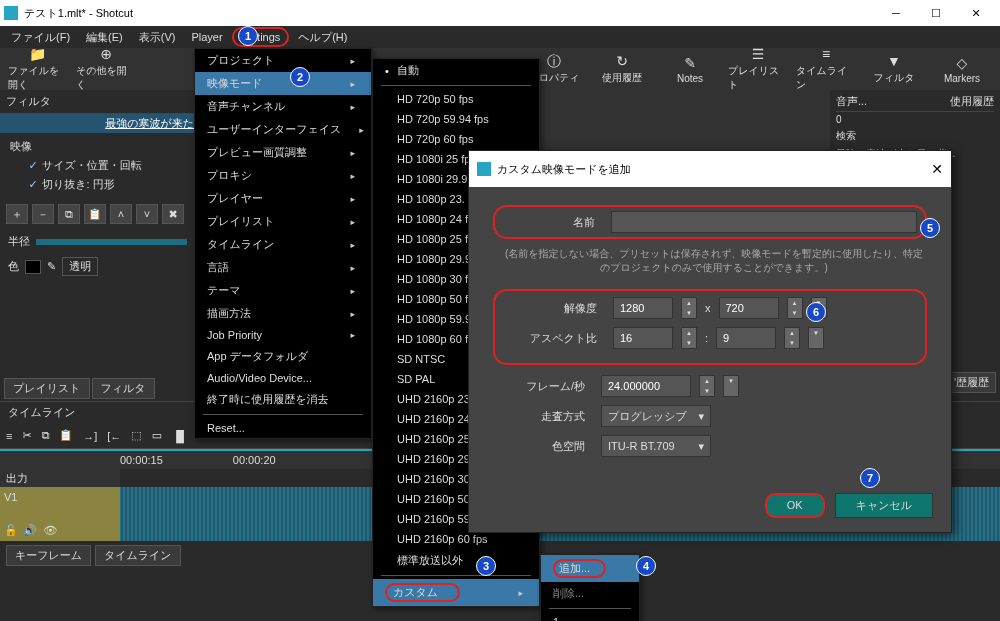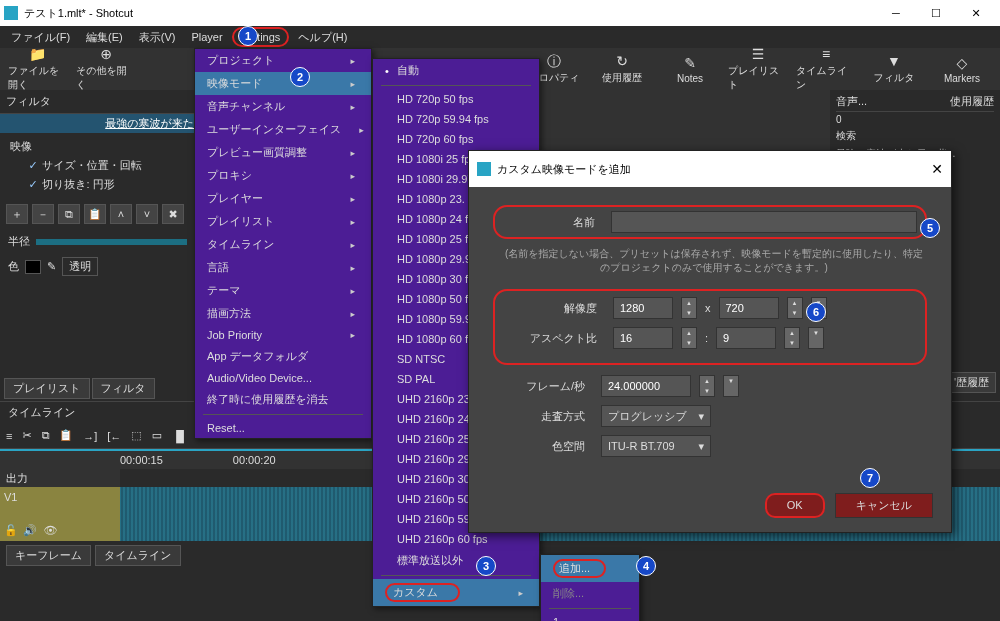--- a/index.html
+++ b/index.html
@@ -40,21 +40,21 @@
 .timeline-area{position:absolute;bottom:0;left:0;right:0;height:220px;background:#2a2a2a;}
 .tl-hdr{padding:3px 8px;background:#2a2a2a;border-top:1px solid #444;}
 .tl-tools{height:26px;display:flex;align-items:center;padding:0 6px;gap:10px;border-bottom:1px solid #444;}
 .tl-ruler{height:20px;background:#323232;display:flex;align-items:center;padding-left:120px;gap:70px;font-size:10px;color:#999;border-top:2px solid #2aa4c4;}
 .tl-track{display:flex;height:54px;}
 .tl-trhdr{width:120px;background:#8a8440;display:flex;flex-direction:column;padding:4px;gap:2px;}
 .tl-trbody{flex:1;background:#1a4050;position:relative;}
 .wave{position:absolute;inset:0;background:repeating-linear-gradient(90deg,#2a7a90 0,#1c5064 2px,#2a7a90 4px);}
 .tl-tabs{display:flex;gap:4px;padding:4px 6px;background:#2a2a2a;}
 
-.menu{position:absolute;background:#4c1d95;border:1px solid #222;box-shadow:2px 2px 6px rgba(0,0,0,.5);z-index:10;}
+.menu{position:absolute;background:#000000;border:1px solid #222;box-shadow:2px 2px 6px rgba(0,0,0,.5);z-index:10;}
 .menu .mrow{padding:4px 16px 4px 12px;white-space:nowrap;display:flex;align-items:center;min-height:20px;}
 .menu .mrow.arrow::after{content:"▸";margin-left:auto;padding-left:18px;color:#ccc;font-size:9px;}
 .menu .mrow.sel{background:#3a78a8;}
 .menu .msep{height:1px;background:#555;margin:3px 8px;}
 .menu .mrow.radio::before{content:"•";width:12px;display:inline-block;color:#fff;}
 .menu .mrow.nr::before{content:"";width:12px;display:inline-block;}
 
 .dlg{position:absolute;left:468px;top:150px;width:484px;background:#444;border:1px solid #222;z-index:30;box-shadow:3px 3px 10px rgba(0,0,0,.6);}
 .dlg-titlebar{background:#fff;color:#000;height:36px;display:flex;align-items:center;padding:0 8px;}
 .dlg-titlebar .dicon{width:14px;height:14px;background:#28a4c4;margin-right:6px;}
@@ -62,21 +62,21 @@
 .dlg-titlebar .dclose{font-size:14px;color:#000;}
 .dlg-body{padding:18px 24px;}
 .dlg-row{display:flex;align-items:center;margin-bottom:8px;gap:8px;}
 .dlg-lbl{width:100px;text-align:right;padding-right:8px;}
 .dlg-field{background:#555;border:1px solid #333;height:22px;flex:1;padding:0 6px;color:#fff;}
 .dlg-num{background:#555;border:1px solid #333;height:22px;width:60px;padding:0 6px;color:#fff;text-align:left;}
 .dlg-spin{width:16px;height:22px;background:#666;border:1px solid #333;display:flex;flex-direction:column;}
 .dlg-spin div{flex:1;font-size:6px;text-align:center;line-height:10px;}
 .dlg-note{font-size:10px;color:#aaa;margin:6px 0 14px 8px;text-align:center;}
 .dlg-btns{display:flex;justify-content:flex-end;gap:10px;padding:10px 18px 14px;}
-.dlg-btn{background:#7f1d1d;border:1px solid #333;padding:4px 20px;}
+.dlg-btn{background:#0f766e;border:1px solid #333;padding:4px 20px;}
 .ring{border:2px solid #d22;border-radius:14px;}
 .ring-sm{border:2px solid #d22;border-radius:10px;}
 
 .badge{position:absolute;width:20px;height:20px;background:#1648c8;border-radius:50%;color:#fff;display:flex;align-items:center;justify-content:center;font-weight:bold;font-size:11px;z-index:100;border:1px solid #fff;}
 </style>
 </head>
 <body>
 
 <div class="titlebar">
   <div class="appicon"></div>

